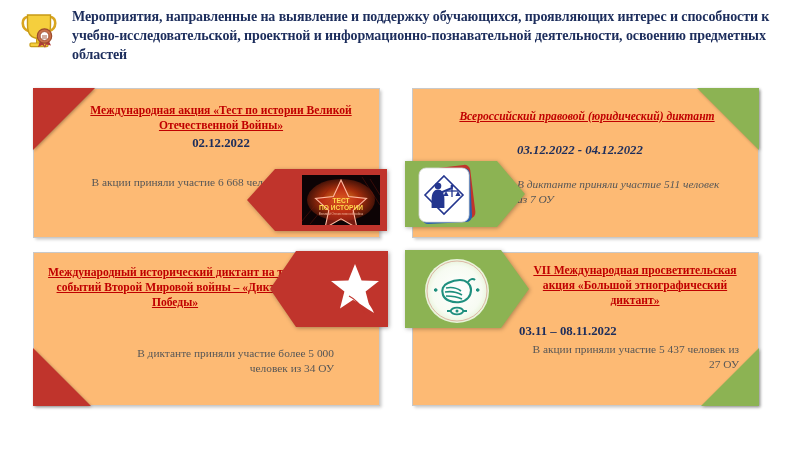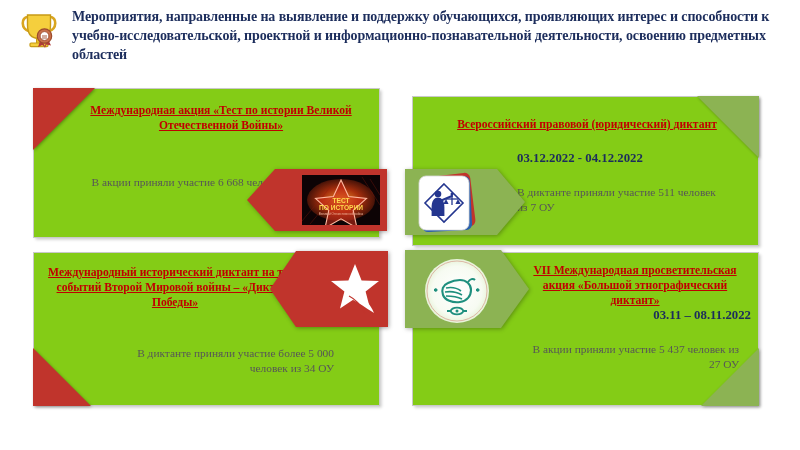--- a/index.html
+++ b/index.html
@@ -35,21 +35,21 @@
     font-weight: bold;
     font-size: 14px;
     line-height: 19px;
     color: #1c2d5c;
     letter-spacing: -0.1px;
   }
 
   
   .card {
     position: absolute;
-    background: #84cc16;
+    background: #fdba74;
     border: 1px solid #c9c9c9;
     box-shadow: 1.5px 1.5px 3px rgba(0,0,0,0.22);
     overflow: visible;
   }
   .card-inner {
     position: absolute;
     left: 0; top: 0; right: 0; bottom: 0;
     overflow: hidden;
   }
   .corner {
@@ -117,35 +117,35 @@
     z-index: 6;
   }
 
   
   #card1 { left: 33px; top: 88px; width: 345px; height: 148px; }
   #card1-title { left: 52px; top: 14px; width: 270px; }
   #card1-date  { left: 52px; top: 46px; width: 270px; text-align: center; }
   #card1-stat  { left: 48px; top: 86px; width: 216px; text-align: right; }
 
   
-  #card2 { left: 412px; top: 96px; width: 345px; height: 148px; }
+  #card2 { left: 412px; top: 88px; width: 345px; height: 148px; font-style: italic; }
   #card2-title { left: 14px; top: 20px; width: 320px; }
   #card2-date  { left: 104px; top: 53px; width: 180px; text-align: left; }
   #card2-stat  { left: 104px; top: 88px; width: 208px; text-align: left; }
 
   
   #card3 { left: 33px; top: 252px; width: 345px; height: 152px; }
   #card3-title { left: 10px; top: 12px; width: 262px; }
   #card3-date  { left: 10px; top: 59px; width: 262px; text-align: center; }
   #card3-stat  { left: 72px; top: 93px; width: 228px; text-align: right; }
 
   
   #card4 { left: 412px; top: 252px; width: 345px; height: 152px; }
   #card4-title { left: 106px; top: 10px; width: 232px; text-align: center; }
-  #card4-date  { left: 106px; top: 54px; width: 232px; text-align: right; }
+  #card4-date  { left: 106px; top: 70px; width: 232px; text-align: left; }
   #card4-stat  { left: 114px; top: 89px; width: 212px; text-align: right; }
 </style>
 </head>
 <body>
 
 <div id="header">
 
   <div id="trophy-icon">
     <svg viewBox="0 0 46 46" width="46" height="46">
 
@@ -169,20 +169,21 @@
   </div>
 
   <div id="header-title">Мероприятия, направленные на выявление и поддержку обучающихся, проявляющих интерес и способности к учебно-исследовательской, проектной и информационно-познавательной деятельности, освоению предметных областей</div>
 </div>
 
 <div class="card" id="card1">
   <div class="card-inner"></div>
   <div class="corner corner-tl-red"></div>
 
   <div class="card-title" id="card1-title">Международная акция «Тест по истории Великой Отечественной Войны»</div>
+  <div class="card-date" id="card1-date">02.12.2022</div>
   <div class="card-stat" id="card1-stat">В акции приняли участие 6 668 человек из 37 ОУ</div>
 
   <div class="badge" style="left:213px; top:80px;">
     <svg width="140" height="62" viewBox="0 0 140 62">
       <path d="M28 0 H140 V62 H28 L0 31 Z" fill="#c0342c" style="filter:drop-shadow(1.6px 1.6px 2px rgba(0,0,0,0.32))"></path>
     </svg>
   </div>
 
   <div class="logo-box" style="left:268px; top:86px;">
     <svg width="78" height="50" viewBox="0 0 78 50">

